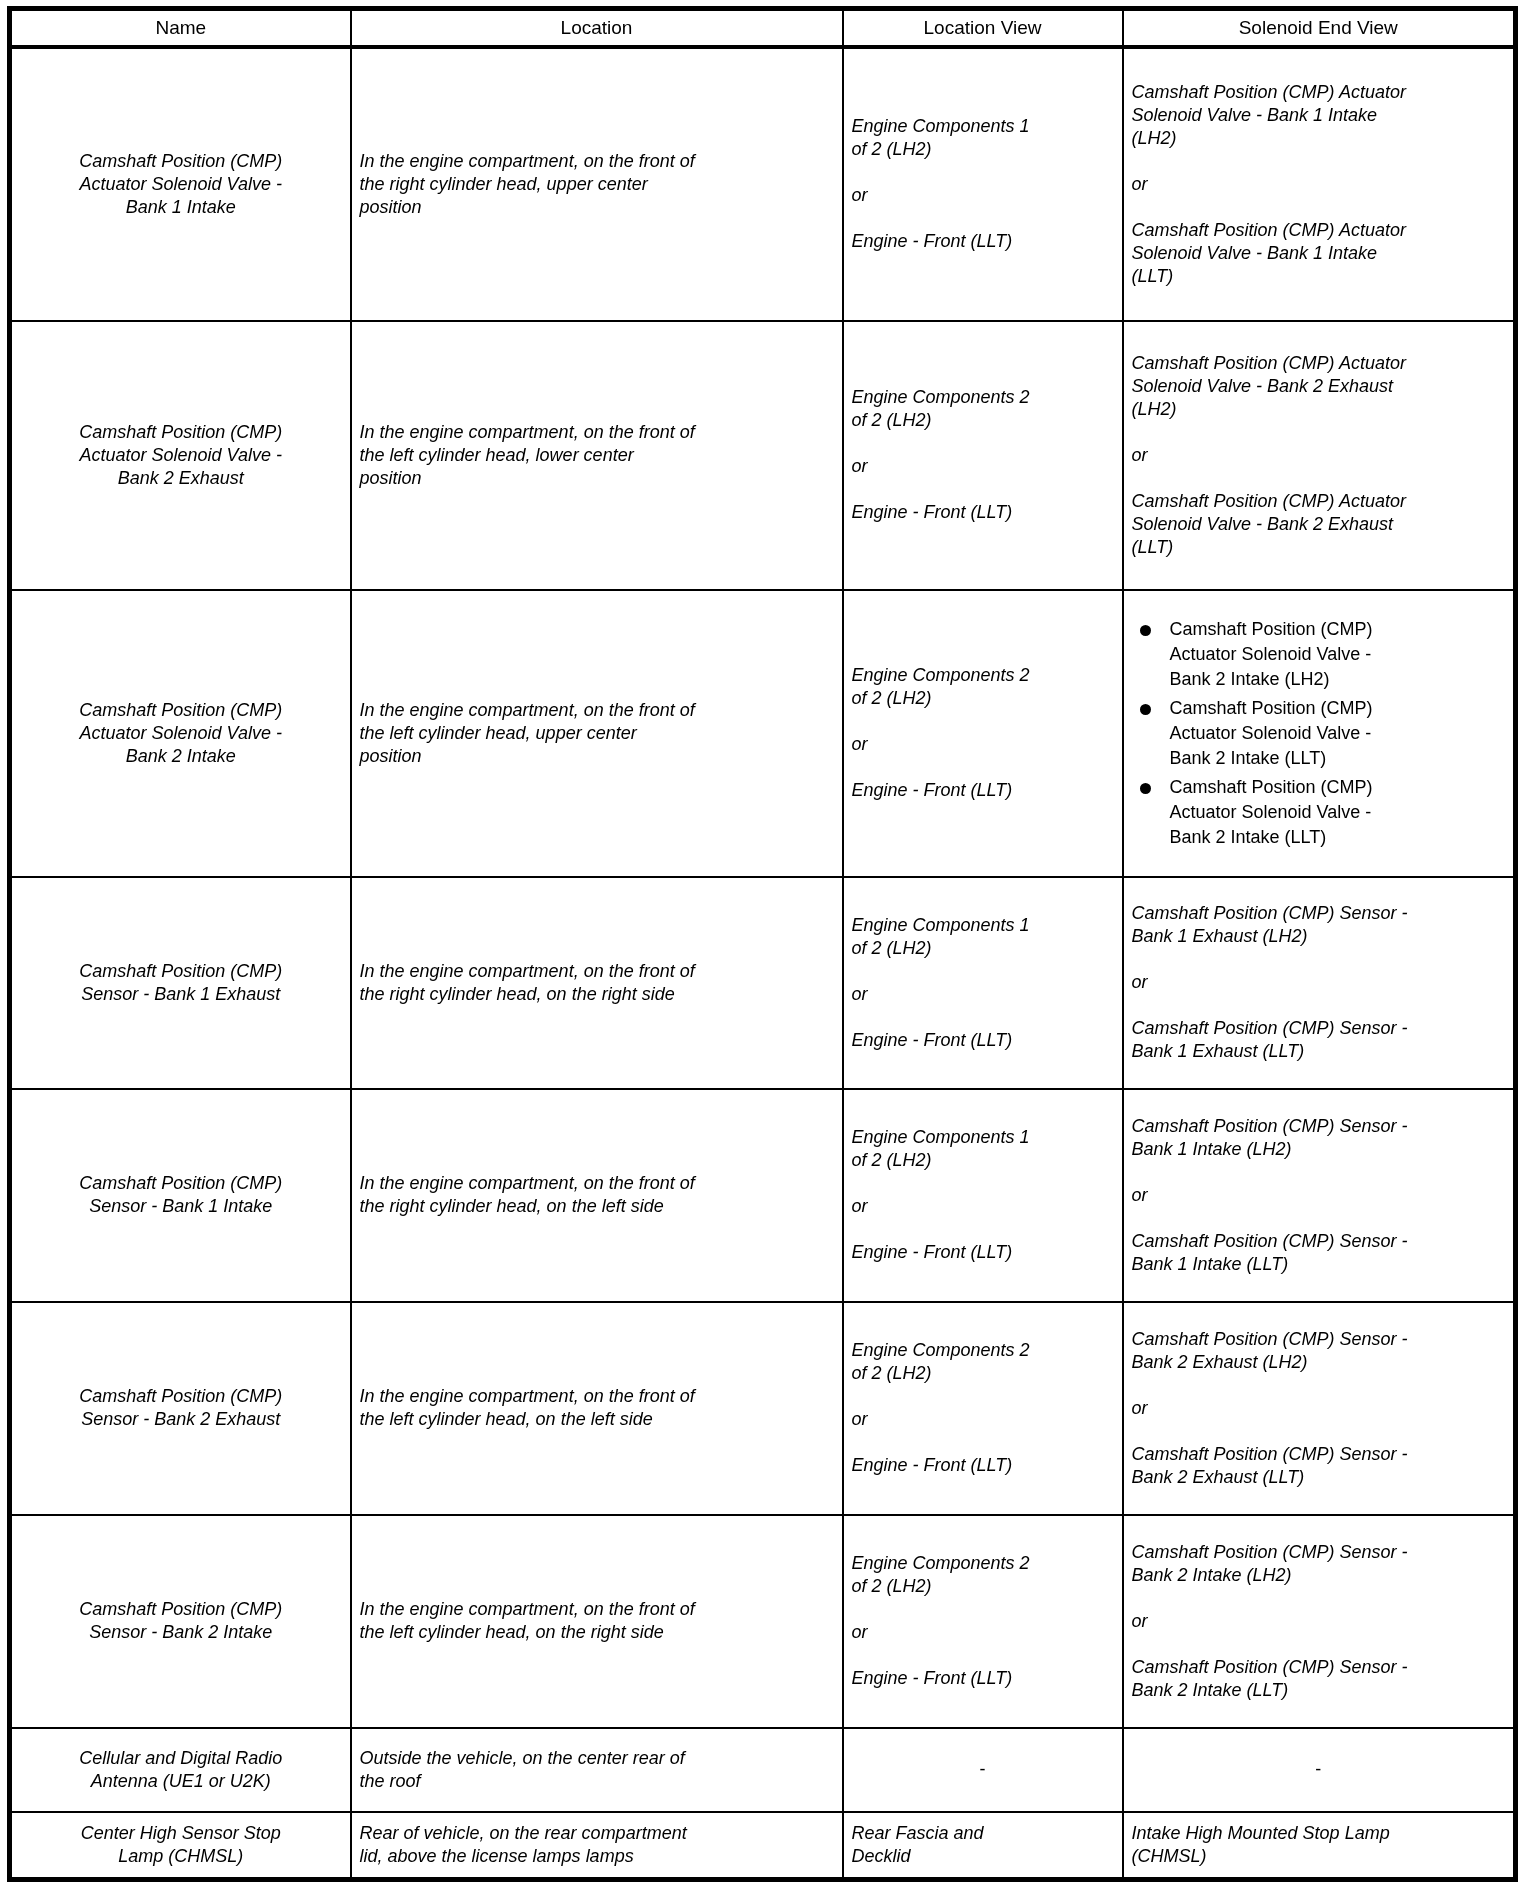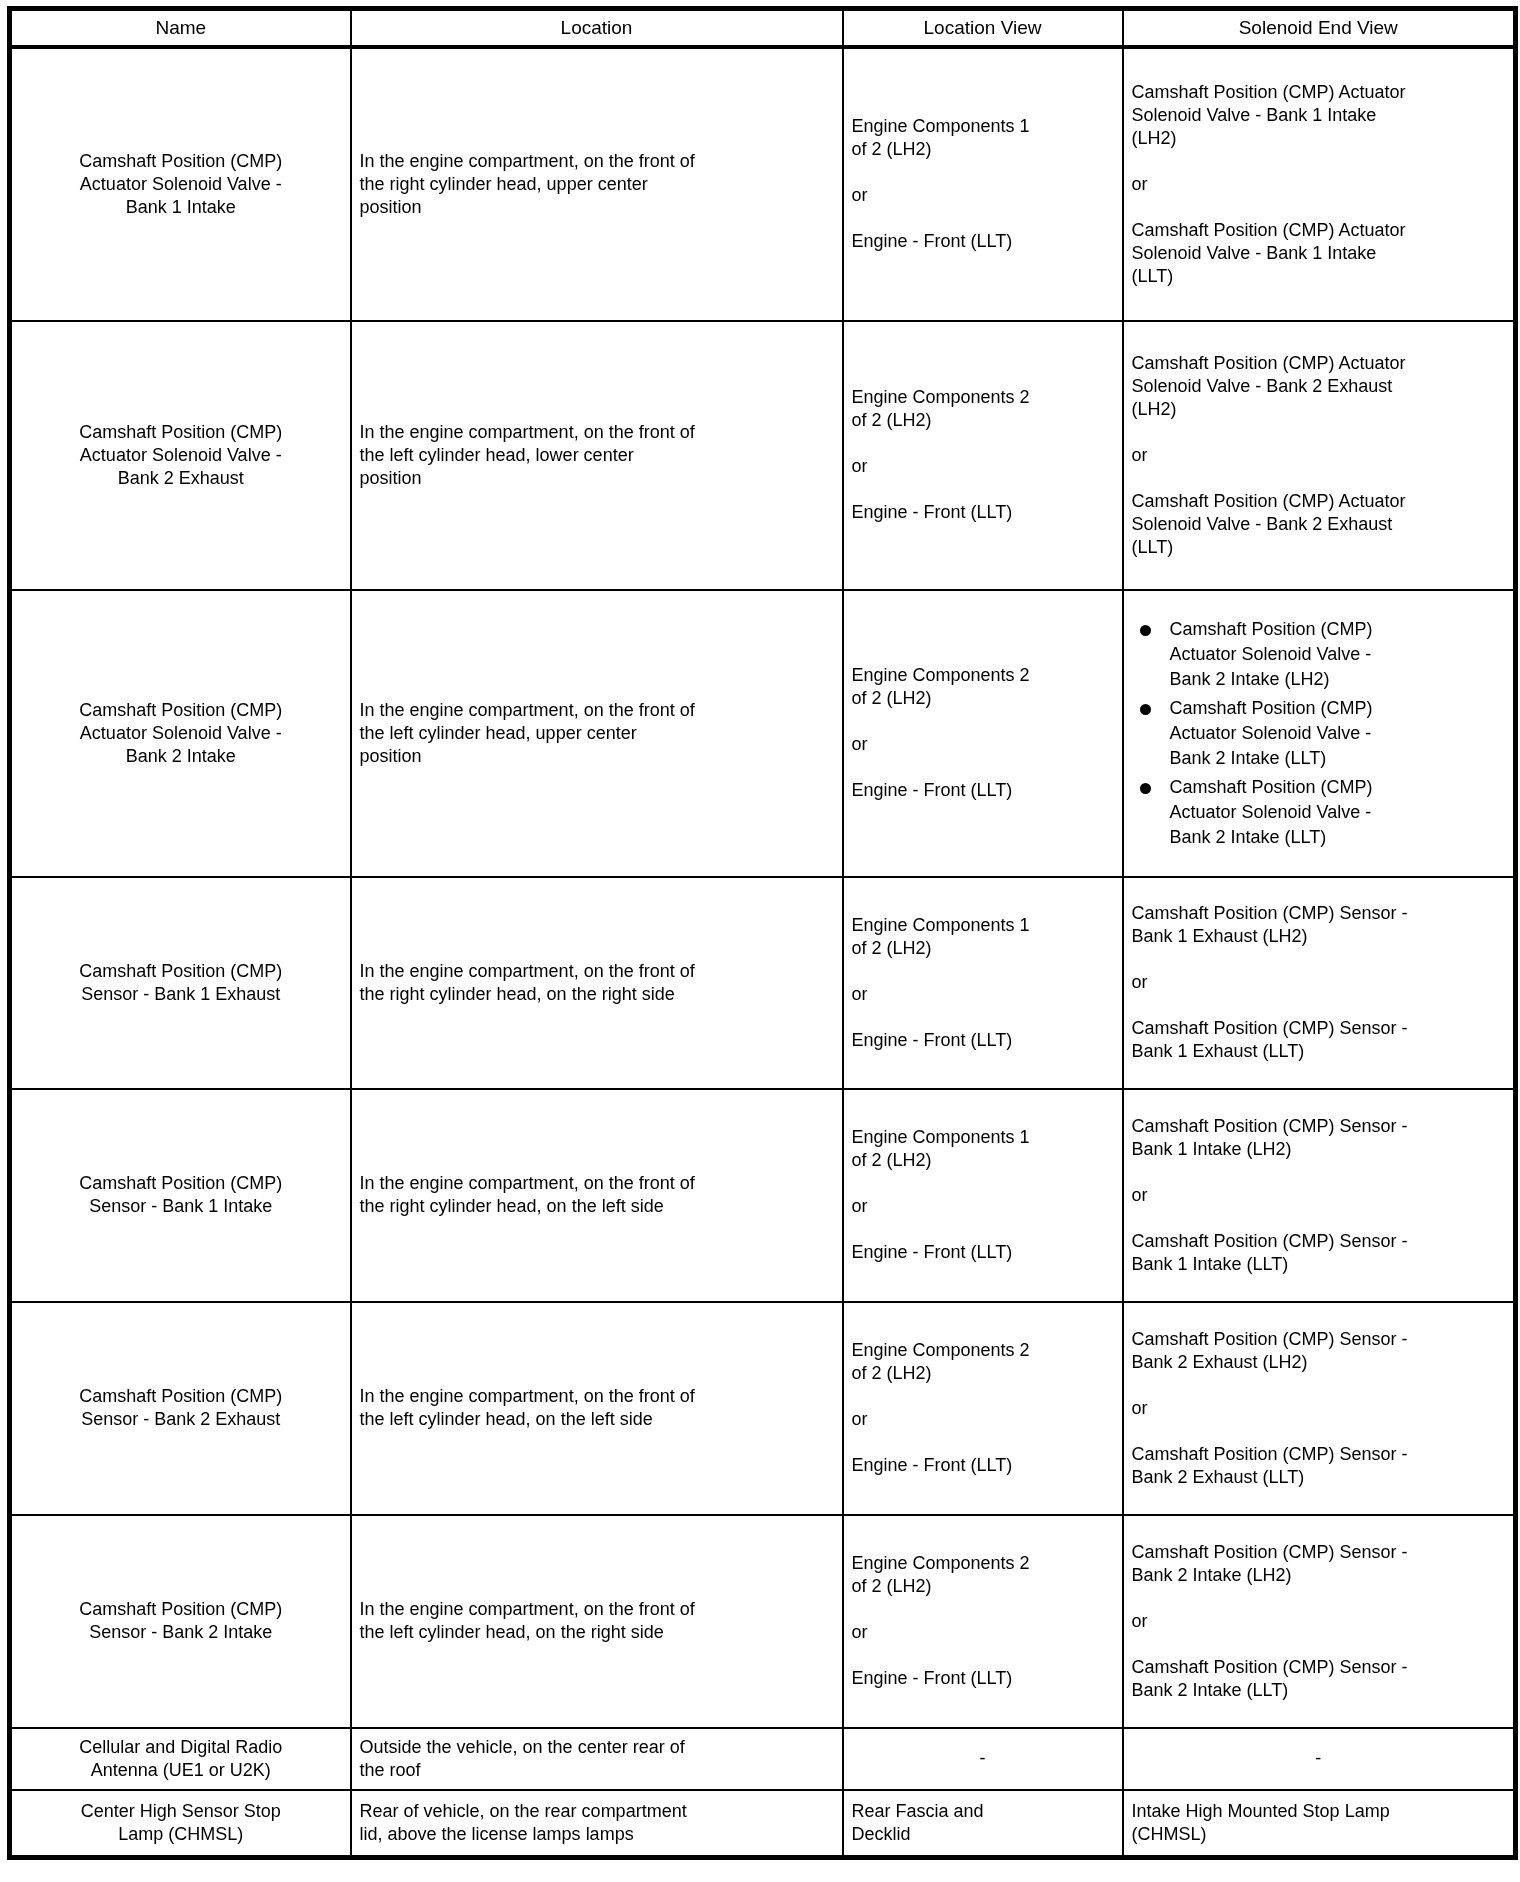--- a/index.html
+++ b/index.html
@@ -22,23 +22,23 @@
     height:38px; padding:2px 4px;
   }
   td { font-size:18px; line-height:23px; padding:6px 8px; }
   tbody tr:nth-child(1){height:274px}
   tbody tr:nth-child(2){height:269px}
   tbody tr:nth-child(3){height:287px}
   tbody tr:nth-child(4){height:212px}
   tbody tr:nth-child(5){height:213px}
   tbody tr:nth-child(6){height:213px}
   tbody tr:nth-child(7){height:213px}
-  tbody tr:nth-child(8){height:62px}
+  tbody tr:nth-child(8){height:84px}
   tbody tr:nth-child(9){height:68px}
-  td p { margin:0; white-space:pre-line; }
+  td p { margin:0; white-space:pre-line;font-style:italic; }
   td p + p { margin-top:23px; }
   .center-cell { text-align:center; padding:6px 4px; }
   .dash { text-align:center; }
   .bullets-cell { padding:6px 6px 6px 6px; }
   ul.bullets { list-style:none; margin:0; padding:0 0 0 8px; }
   ul.bullets li {
     position:relative; padding-left:32px; white-space:pre-line; line-height:25px;
   }
   ul.bullets li + li { margin-top:4px; }
   ul.bullets li::before {

